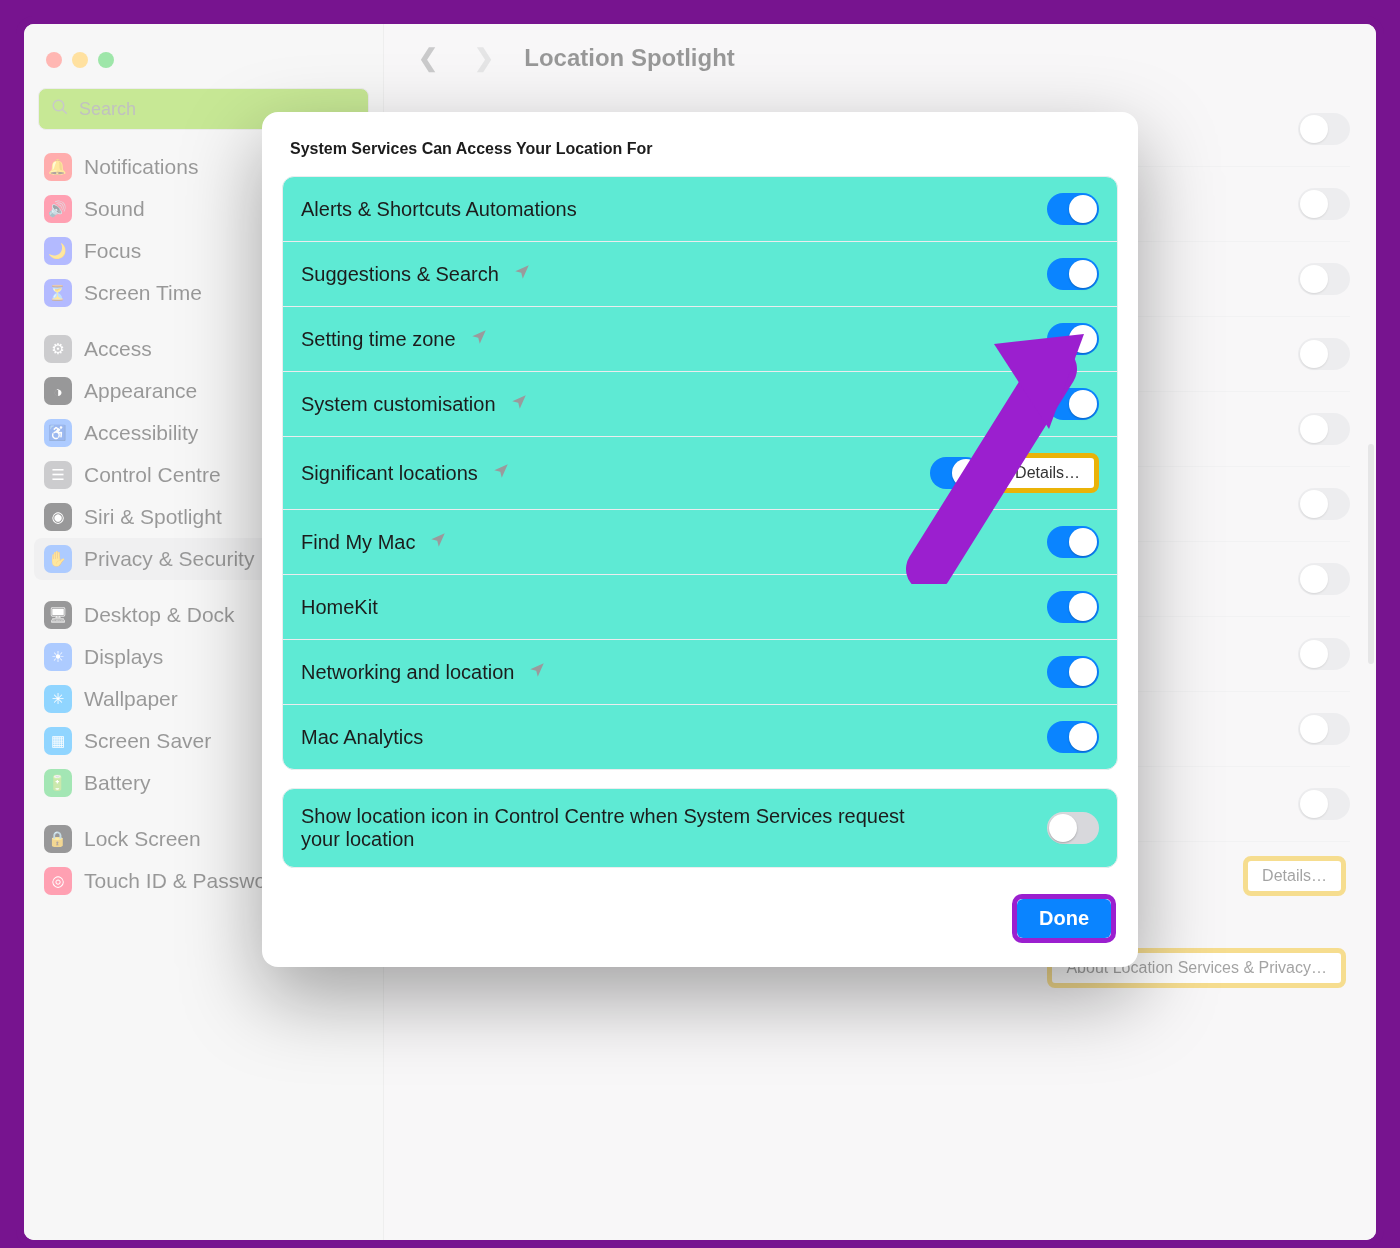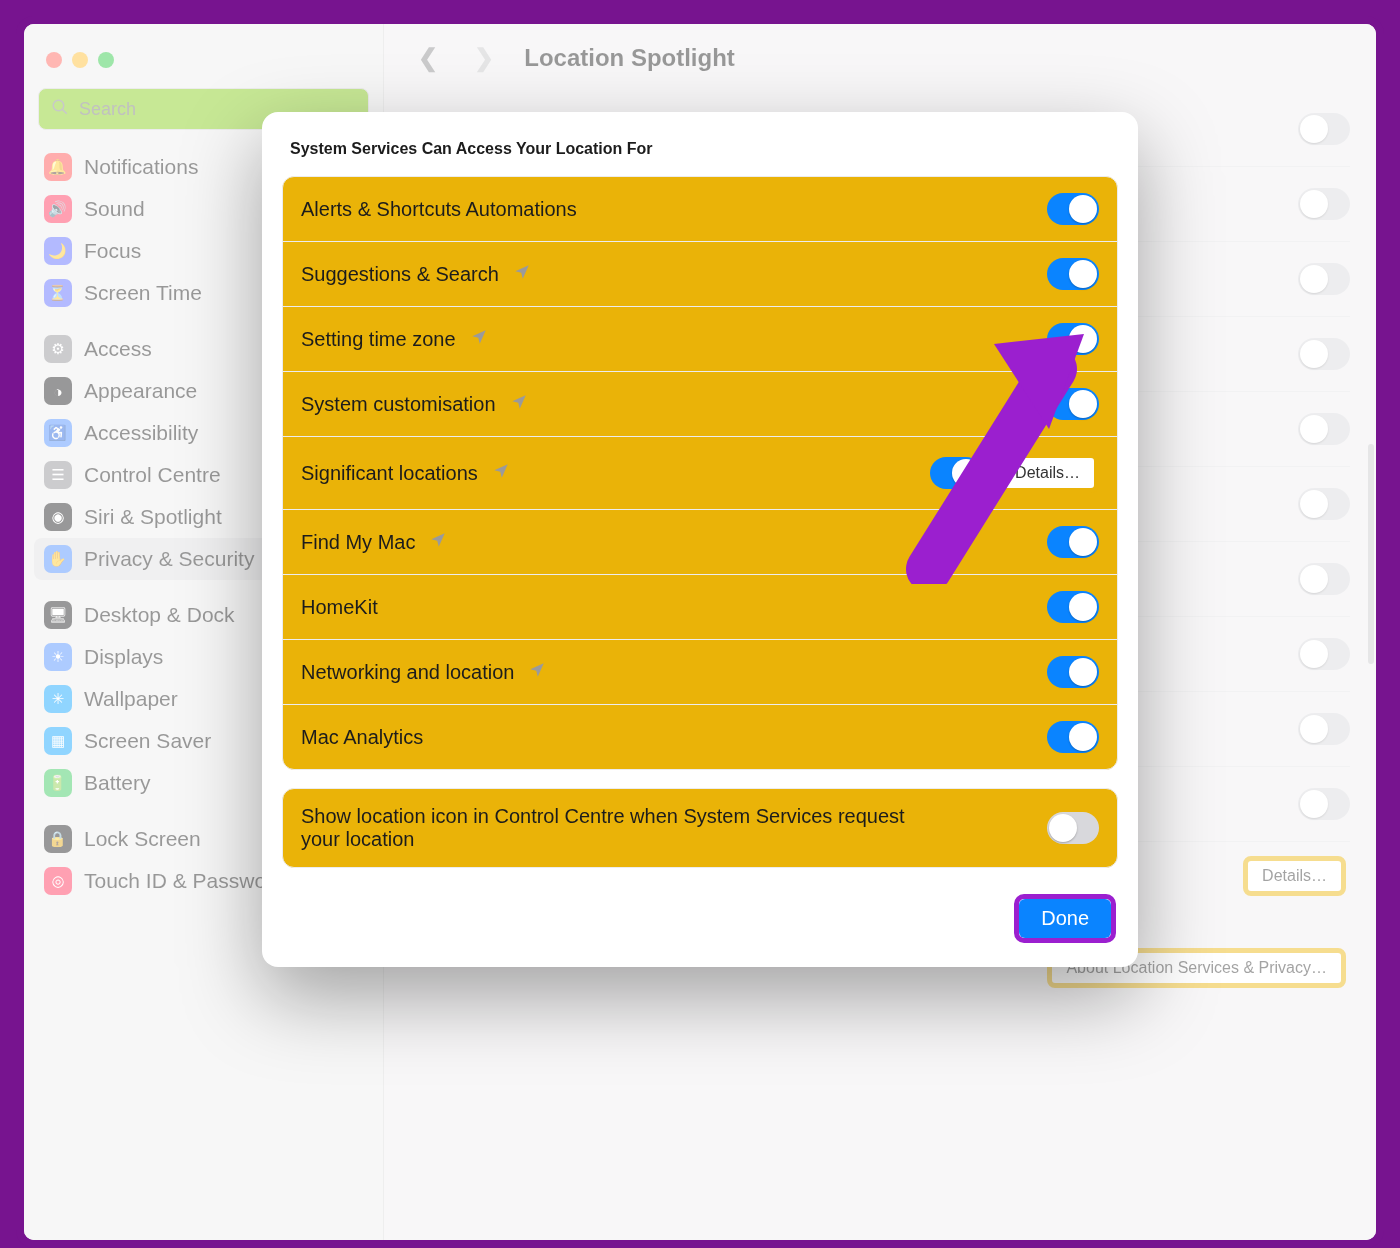--- a/index.html
+++ b/index.html
@@ -94,41 +94,41 @@
   }
   .toggle.on{background:var(--accent);}
   .toggle.on::after{left:22px;}
   .bg-footer{
     margin-top:18px;color:#666;font-size:17px;padding:0 30px;
   }
   .btn{
     background:#fff;border:5px solid #eab308;border-radius:8px;
     padding:6px 14px;font-size:16px;color:#333;
   }
-  .btn.primary{background:var(--accent);color:#fff;border:none;padding:8px 22px;font-size:20px;font-weight:400;}
+  .btn.primary{background:var(--accent);color:#fff;border:none;padding:8px 22px;font-size:20px;font-weight:700;}
 
   
   .dim{
     position:absolute;inset:0;background:rgba(255,255,255,.55);pointer-events:none;
   }
 
   
   .sheet{
     position:absolute;left:50%;top:88px;transform:translateX(-50%);
     width:876px;background:#fff;border-radius:16px;
     box-shadow:0 30px 80px rgba(0,0,0,.35);
     padding:24px 10px 20px 10px;box-sizing:border-box;
     z-index:5;
   }
   .sheet h2{
     font-size:16px;font-weight:700;margin:4px 12px 18px 18px;
   }
   .sheet .group{
     margin:0 10px;border:1px solid #ececee;border-radius:12px;overflow:hidden;
-    background:#eab308;
+    background:#5eead4;
   }
   .srow{
     display:flex;align-items:center;gap:14px;
     padding:16px 18px;border-bottom:1px solid #ececee;justify-content:space-between;
     font-size:20px;
   }
   .srow:last-child{border-bottom:none;}
   .srow .left{display:flex;align-items:center;gap:14px;}
   .loc-arrow{color:#9a9a9c;font-size:18px;transform:rotate(0deg);}
   .sheet .group + .group{margin-top:18px;}

